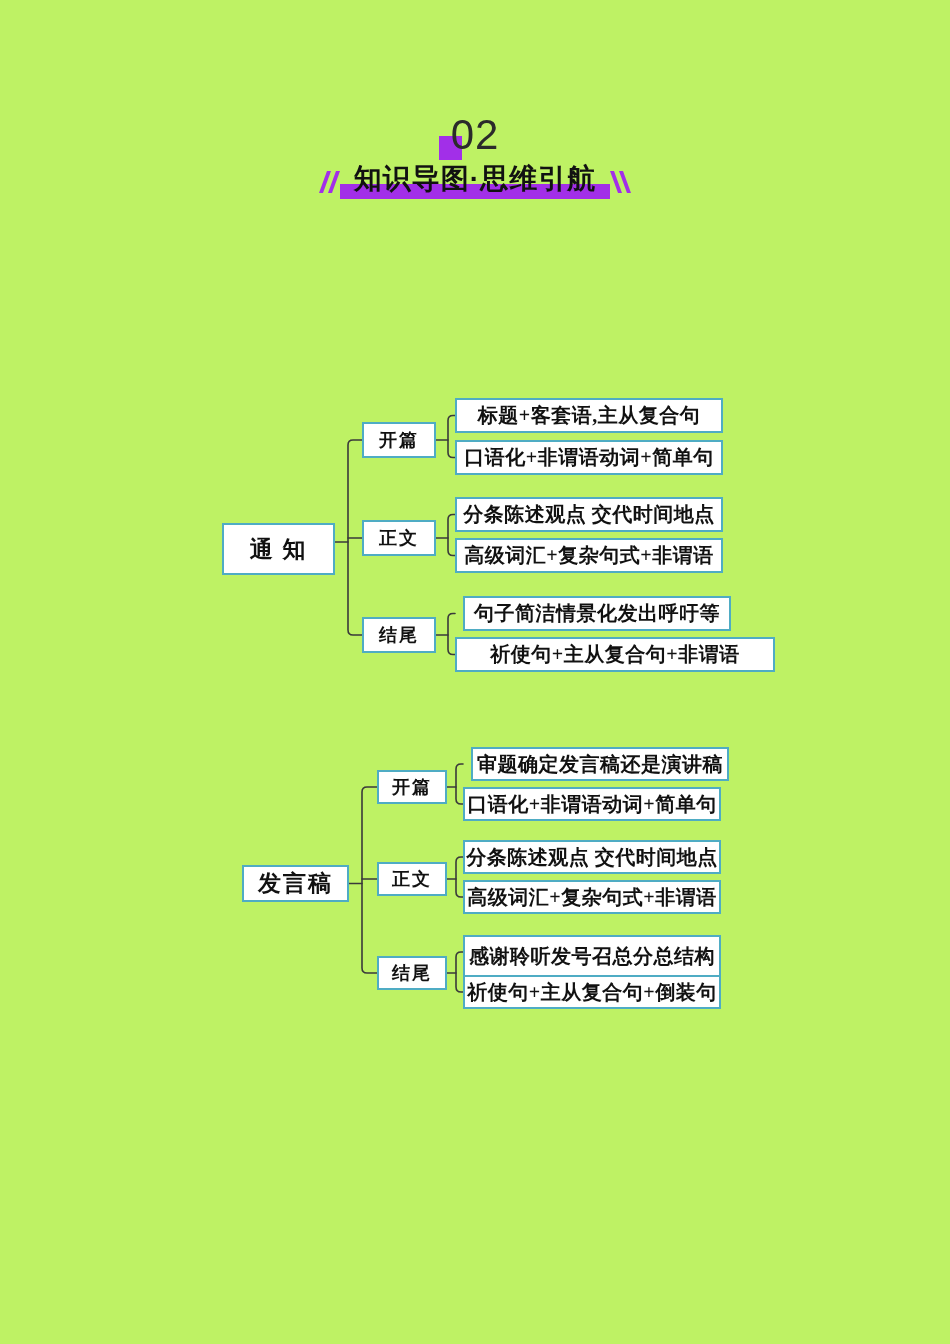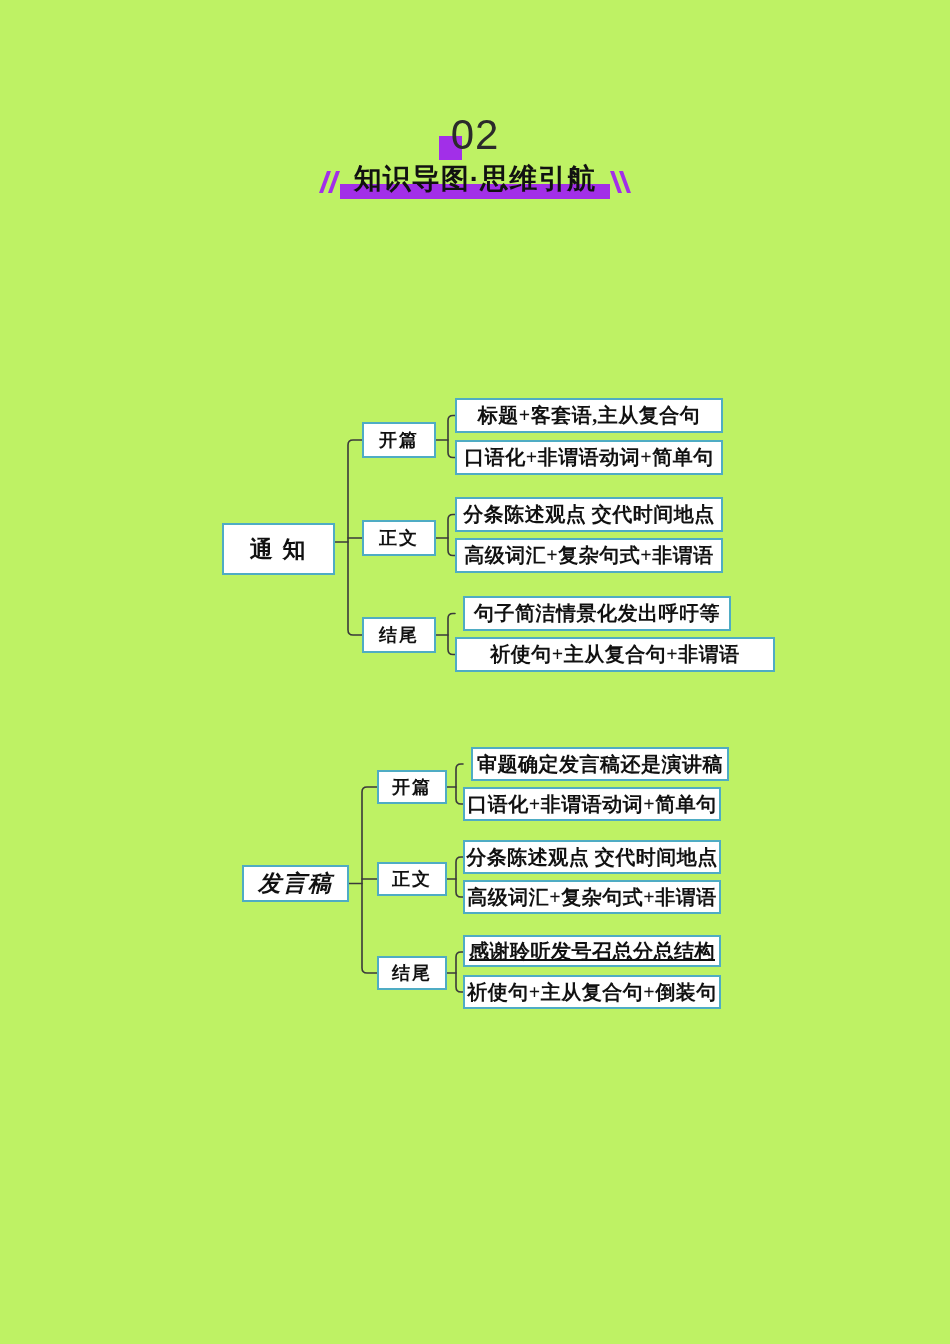--- a/index.html
+++ b/index.html
@@ -141,25 +141,25 @@
       <div class="node leaf" style="left: 455px; top: 398px; width: 268px; height: 35px;">标题+客套语,主从复合句</div>
       <div class="node leaf" style="left: 455px; top: 440px; width: 268px; height: 35px;">口语化+非谓语动词+简单句</div>
       <div class="node branch" style="left: 362px; top: 520px; width: 74px; height: 36px;">正文</div>
       <div class="node leaf" style="left: 455px; top: 497px; width: 268px; height: 35px;">分条陈述观点 交代时间地点</div>
       <div class="node leaf" style="left: 455px; top: 538px; width: 268px; height: 35px;">高级词汇+复杂句式+非谓语</div>
       <div class="node branch" style="left: 362px; top: 617px; width: 74px; height: 36px;">结尾</div>
       <div class="node leaf" style="left: 455px; top: 596px; width: 268px; height: 35px; margin-left: 8px;">句子简洁情景化发出呼吁等</div>
       <div class="node leaf" style="left: 455px; top: 637px; width: 320px; height: 35px;">祈使句+主从复合句+非谓语</div>
     </div>
   <div>
-      <div class="node root" style="left: 242px; top: 865px; width: 107px; height: 37px; font-style: italic;">发言稿</div>
+      <div class="node root" style="left: 242px; top: 865px; width: 107px; height: 37px;">发言稿</div>
       <div class="node branch" style="left: 377px; top: 770px; width: 70px; height: 34px;">开篇</div>
       <div class="node leaf" style="left: 463px; top: 747px; width: 258px; height: 34px; margin-left: 8px;">审题确定发言稿还是演讲稿</div>
       <div class="node leaf" style="left: 463px; top: 787px; width: 258px; height: 34px;">口语化+非谓语动词+简单句</div>
       <div class="node branch" style="left: 377px; top: 862px; width: 70px; height: 34px;">正文</div>
       <div class="node leaf" style="left: 463px; top: 840px; width: 258px; height: 34px;">分条陈述观点 交代时间地点</div>
       <div class="node leaf" style="left: 463px; top: 880px; width: 258px; height: 34px;">高级词汇+复杂句式+非谓语</div>
       <div class="node branch" style="left: 377px; top: 956px; width: 70px; height: 34px;">结尾</div>
-      <div class="node leaf" style="left: 463px; top: 935px; width: 258px; height: 32px; text-decoration: underline;">感谢聆听发号召总分总结构</div>
+      <div class="node leaf" style="left: 463px; top: 935px; width: 258px; height: 42px;">感谢聆听发号召总分总结构</div>
       <div class="node leaf" style="left: 463px; top: 975px; width: 258px; height: 34px;">祈使句+主从复合句+倒装句</div>
     </div>
 
 </div>
 
 </body></html>

